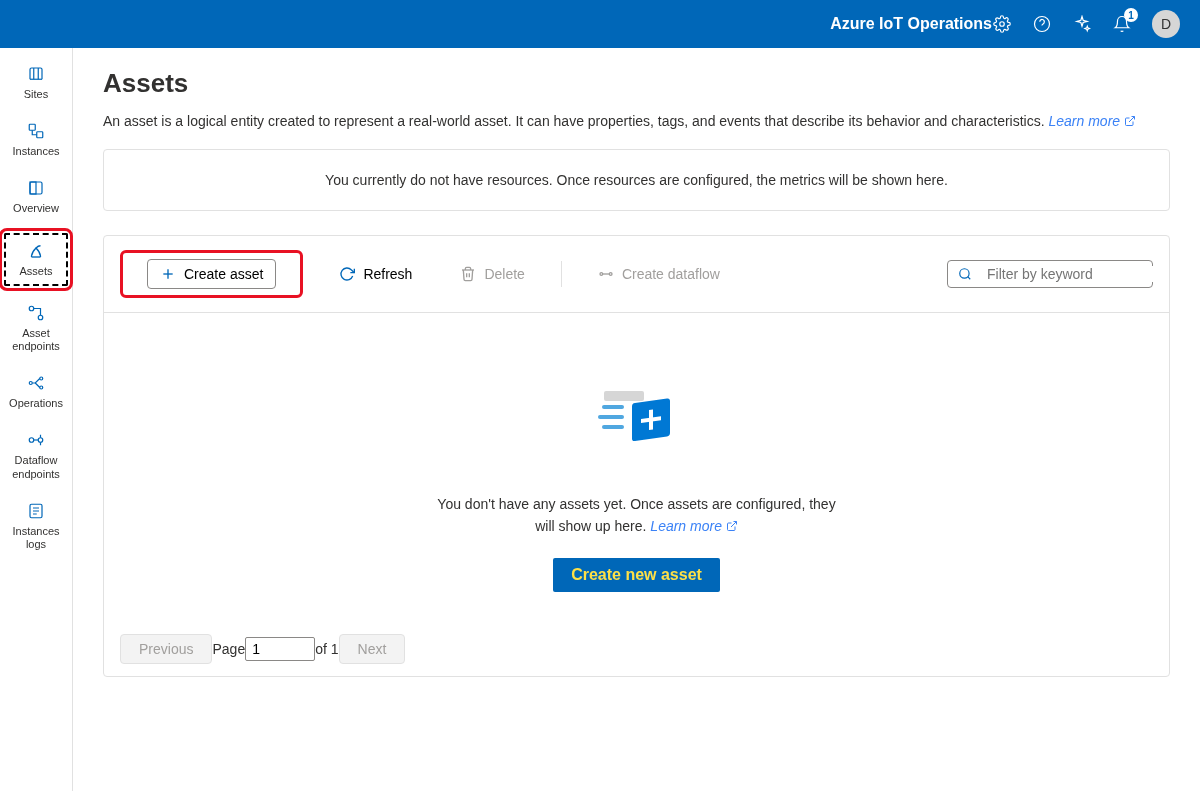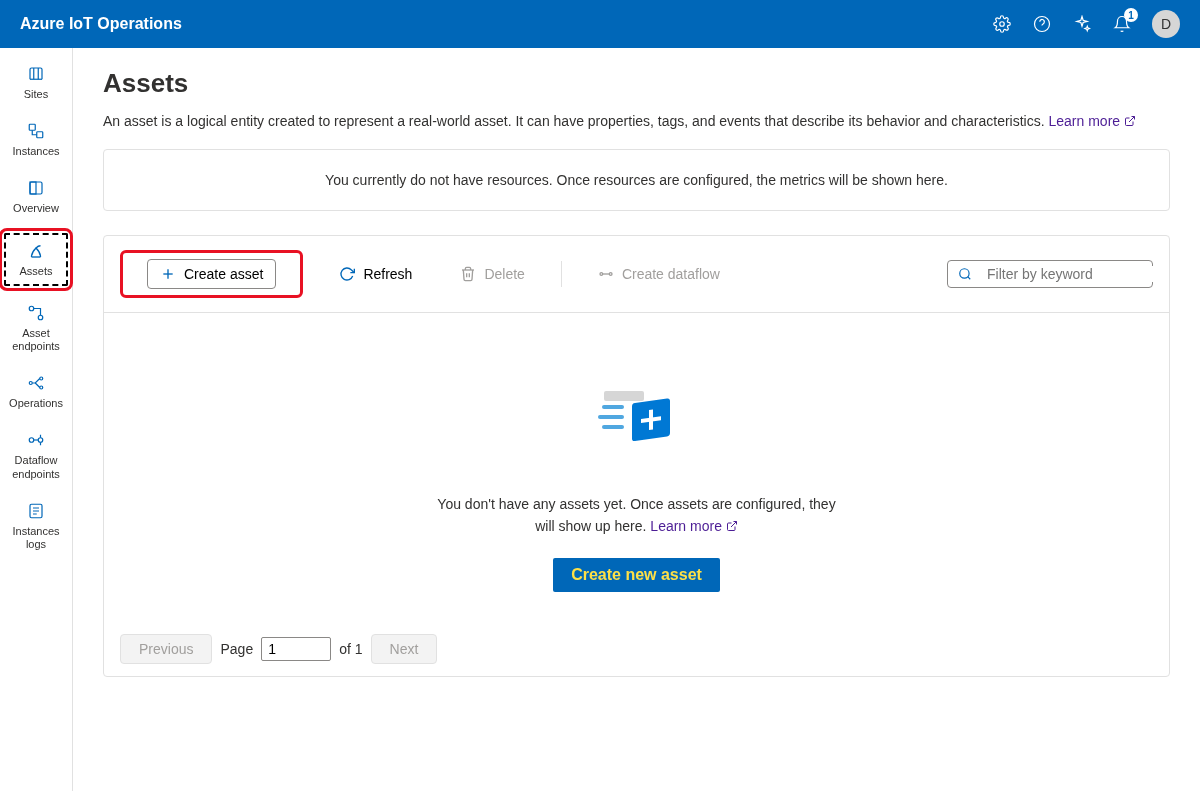--- a/index.html
+++ b/index.html
@@ -1,39 +1,39 @@
 <!DOCTYPE html>
 <html><head>
 <meta charset="utf-8">
 <style>
   * { box-sizing: border-box; margin: 0; padding: 0; }
   body { font-family: "Segoe UI", -apple-system, sans-serif; font-size: 14px; color: #323130; width:1200px; height:791px; overflow:hidden; background:#fff;}
   
-  .topbar { background:#0067b8; color:#fff; height:48px; display:flex; align-items:center; padding:0 20px; justify-content:space-between;}
+  .topbar { background:#0067b8; color:#fff; height:48px; display:flex; align-items:center; padding:0 20px; justify-content:flex-end;}
   .topbar .brand { font-weight:600; font-size:16px;}
   .topbar .actions { display:flex; align-items:center; gap:20px;}
   .topbar .icon { color:#fff; display:flex; align-items:center; justify-content:center; width:20px; height:20px; cursor:pointer;}
   .bell-wrap { position:relative; }
   .badge { position:absolute; top:-6px; right:-6px; background:#fff; color:#0067b8; font-size:10px; font-weight:600; border-radius:50%; width:14px; height:14px; display:flex; align-items:center; justify-content:center;}
   .avatar { width:28px; height:28px; border-radius:50%; background:#d6d6d6; color:#333; display:flex; align-items:center; justify-content:center; font-size:14px;}
   
   .body { display:flex; height:743px;}
   .sidebar { width:73px; border-right:1px solid #e1e1e1; display:flex; flex-direction:column; align-items:center; padding-top:8px; gap:4px;}
   .nav-item { width:64px; display:flex; flex-direction:column; align-items:center; justify-content:center; padding:8px 2px; font-size:11px; color:#323130; cursor:pointer; border-radius:2px; text-align:center; line-height:1.2;}
   .nav-item.active { outline:2px dashed #000; outline-offset:-2px;}
   .nav-item .nicon { color:#0067b8; width:20px; height:20px; margin-bottom:4px; display:flex; align-items:center; justify-content:center;}
   .highlight-red { border:3px solid #e81123; border-radius:8px; padding:2px;}
   
   .main { flex:1; padding:20px 30px; overflow:auto;}
   .breadcrumb { font-size:14px; color:#323130; margin-bottom:20px;}
   .breadcrumb .sep { margin:0 6px; color:#666;}
   .breadcrumb .current { font-weight:600;}
   h1.page-title { font-size:26px; font-weight:600; margin-bottom:14px;}
   .desc { color:#323130; margin-bottom:20px; font-size:14px;}
-  .link { color:#4c1d95; cursor:pointer;}
+  .link { color:#3b82f6; cursor:pointer;font-style:italic;}
   .extlink-icon { display:inline-block; vertical-align:-1px;}
   
   .notice-card { border:1px solid #e1e1e1; border-radius:4px; padding:22px; text-align:center; margin-bottom:24px;}
   
   .panel { border:1px solid #e1e1e1; border-radius:4px;}
   .toolbar { display:flex; align-items:center; padding:14px 16px; border-bottom:1px solid #e1e1e1; gap:24px;}
   .btn { display:inline-flex; align-items:center; gap:8px; padding:6px 12px; font-size:14px; cursor:pointer; border:none; background:none; border-radius:4px;}
   .btn.boxed { border:1px solid #8a8886; background:#fff;}
   .btn .bicon { color:#0067b8;}
   .btn.disabled { color:#a19f9d; cursor:default;}
@@ -43,21 +43,21 @@
   .search { border:1px solid #8a8886; border-radius:4px; display:flex; align-items:center; padding:5px 10px; width:206px;gap:7px;}
   .search input { border:none; outline:none; font-size:14px; flex:1; }
   .search .sicon { color:#0067b8; margin-right:8px;}
   .highlight-red-toolbar { border:3px solid #e81123; border-radius:6px; padding:6px 24px;}
   
   .empty-area { padding:60px 20px 30px; text-align:center;}
   .illus { margin-bottom:30px; display:flex; justify-content:center;}
   .empty-text { font-size:14px; color:#323130; max-width:420px; margin:0 auto 20px; line-height:1.6;}
   .primary-btn { background:#0067b8; color:#fde047; border:none; padding:8px 18px; font-size:16px; font-weight:600; border-radius:2px; cursor:pointer;}
   
-  .pager { display:flex; align-items:center; gap:8px; padding:12px 16px;}
+  .pager { display:flex; align-items:center; gap:0; padding:12px 16px;}
   .pbtn { border:1px solid #e1e1e1; background:#f3f3f3; color:#a19f9d; padding:6px 18px; border-radius:4px; font-size:14px;}
   .page-input { width:70px; border:1px solid #8a8886; border-radius:2px; padding:3px 6px; font-size:14px;}
   
   svg { display:block; }
 </style>
 </head>
 <body>
 
 <div class="topbar">
   <div class="brand">Azure IoT Operations</div>

